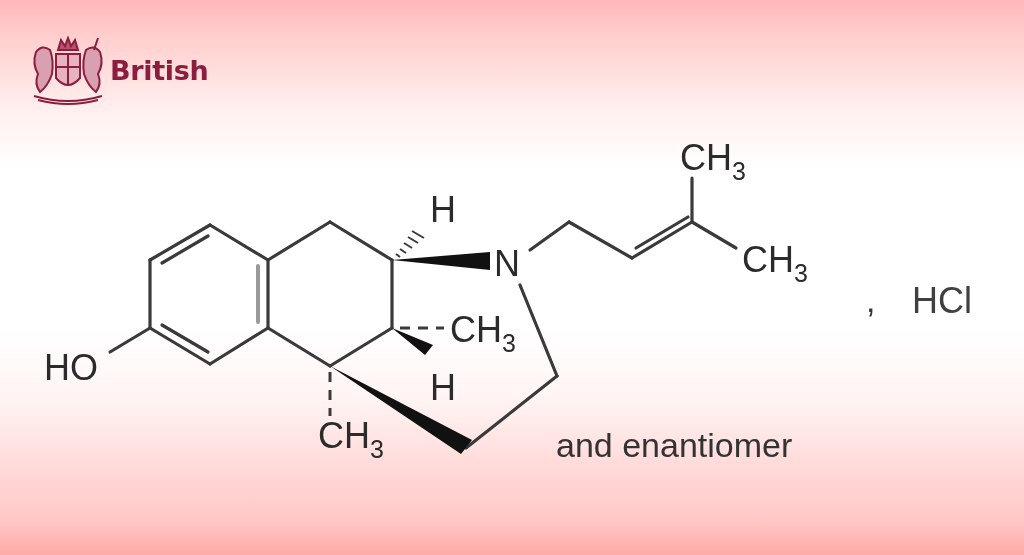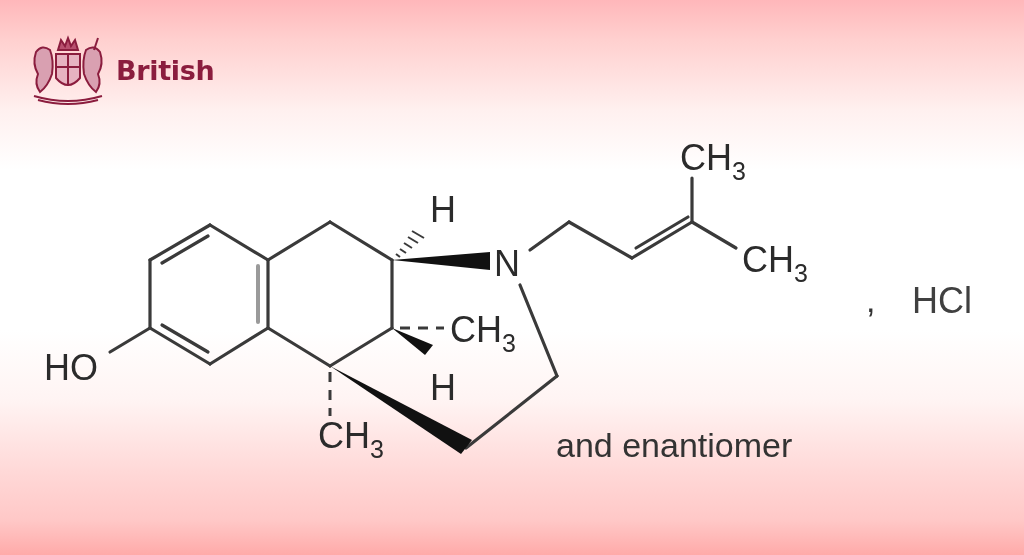--- a/index.html
+++ b/index.html
@@ -5,21 +5,21 @@
   html, body { margin: 0; padding: 0; }
   body {
     width: 1024px; height: 555px; overflow: hidden; position: relative;
     background: linear-gradient(to bottom,
       #ffb7ba 0px, #ffd0cf 40px, #fff0ef 110px, #ffffff 170px,
       #ffffff 330px, #fff4f3 400px, #ffd9d8 470px, #ffc8c7 520px, #ffaaa9 555px);
     font-family: "Liberation Sans", sans-serif;
   }
   .logo { position: absolute; left: 28px; top: 34px; display: flex; align-items: center; }
   .crest { width: 80px; height: 74px; }
-  .brand { margin-left: 8px; color: #8b1d3e; font-family: "DejaVu Sans", sans-serif; font-weight: bold; }
+  .brand { margin-left: 2px; color: #8b1d3e; font-family: "DejaVu Sans", sans-serif; font-weight: bold; }
   .brand div { font-size: 27px; line-height: 30px; letter-spacing: -0.3px; }
   .molecule { position: absolute; left: 0; top: 0; }
   .lbl { font-family: "Liberation Sans", sans-serif; font-size: 36px; fill: #2b2b2b; }
   .sub { font-size: 25px; }
   .caption { position: absolute; left: 556px; top: 426px; font-size: 34px; color: #333; }
   .salt-comma { position: absolute; left: 866px; top: 281px; font-size: 34px; color: #333; }
   .salt { position: absolute; left: 912px; top: 280px; font-size: 36px; color: #404040; }
 </style>
 </head>
 <body>

